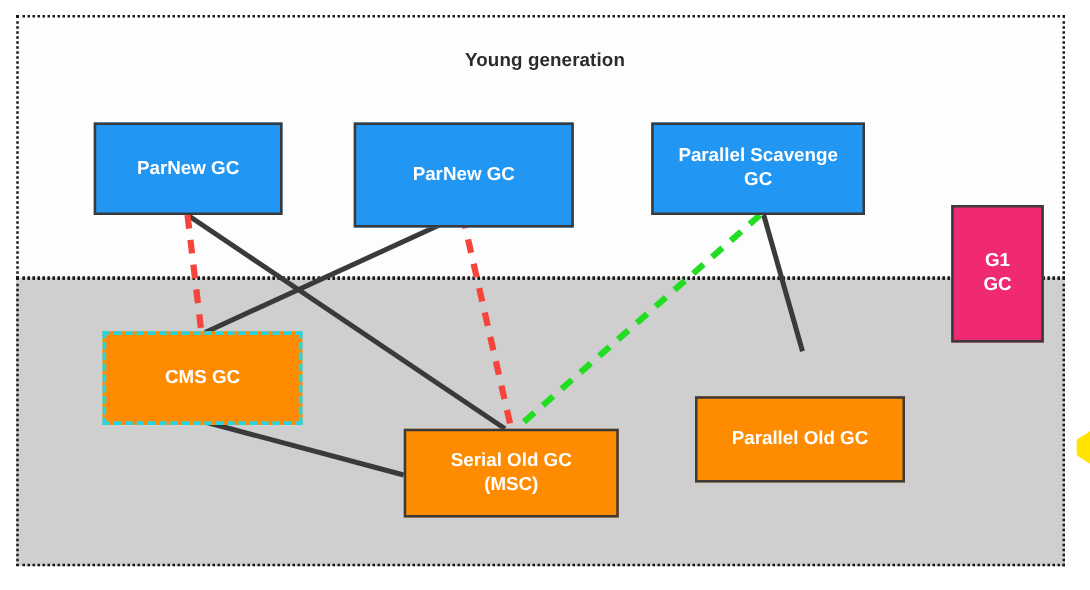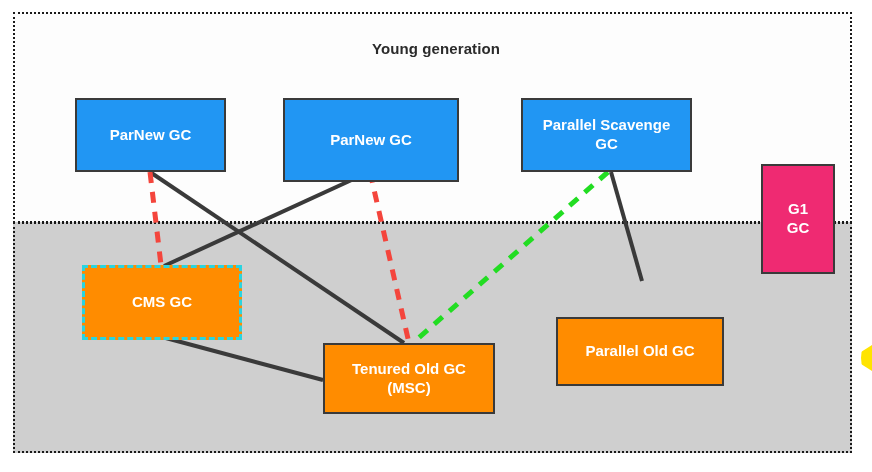--- a/index.html
+++ b/index.html
@@ -114,21 +114,21 @@
       <span>GC</span>
     </span>
   </div>
 
   <div class="node old dashed-hl" id="node-cms-gc">
     <span>CMS GC</span>
   </div>
 
   <div class="node old" id="node-serial-old">
     <span>
-      <span>Tenured Old GC</span><br>
+      <span>Serial Old GC</span><br>
       <span>(MSC)</span>
     </span>
   </div>
 
   <div class="node old" id="node-parallel-old">
     <span>Parallel Old GC</span>
   </div>
 
   <div id="edge-marker"></div>
 

